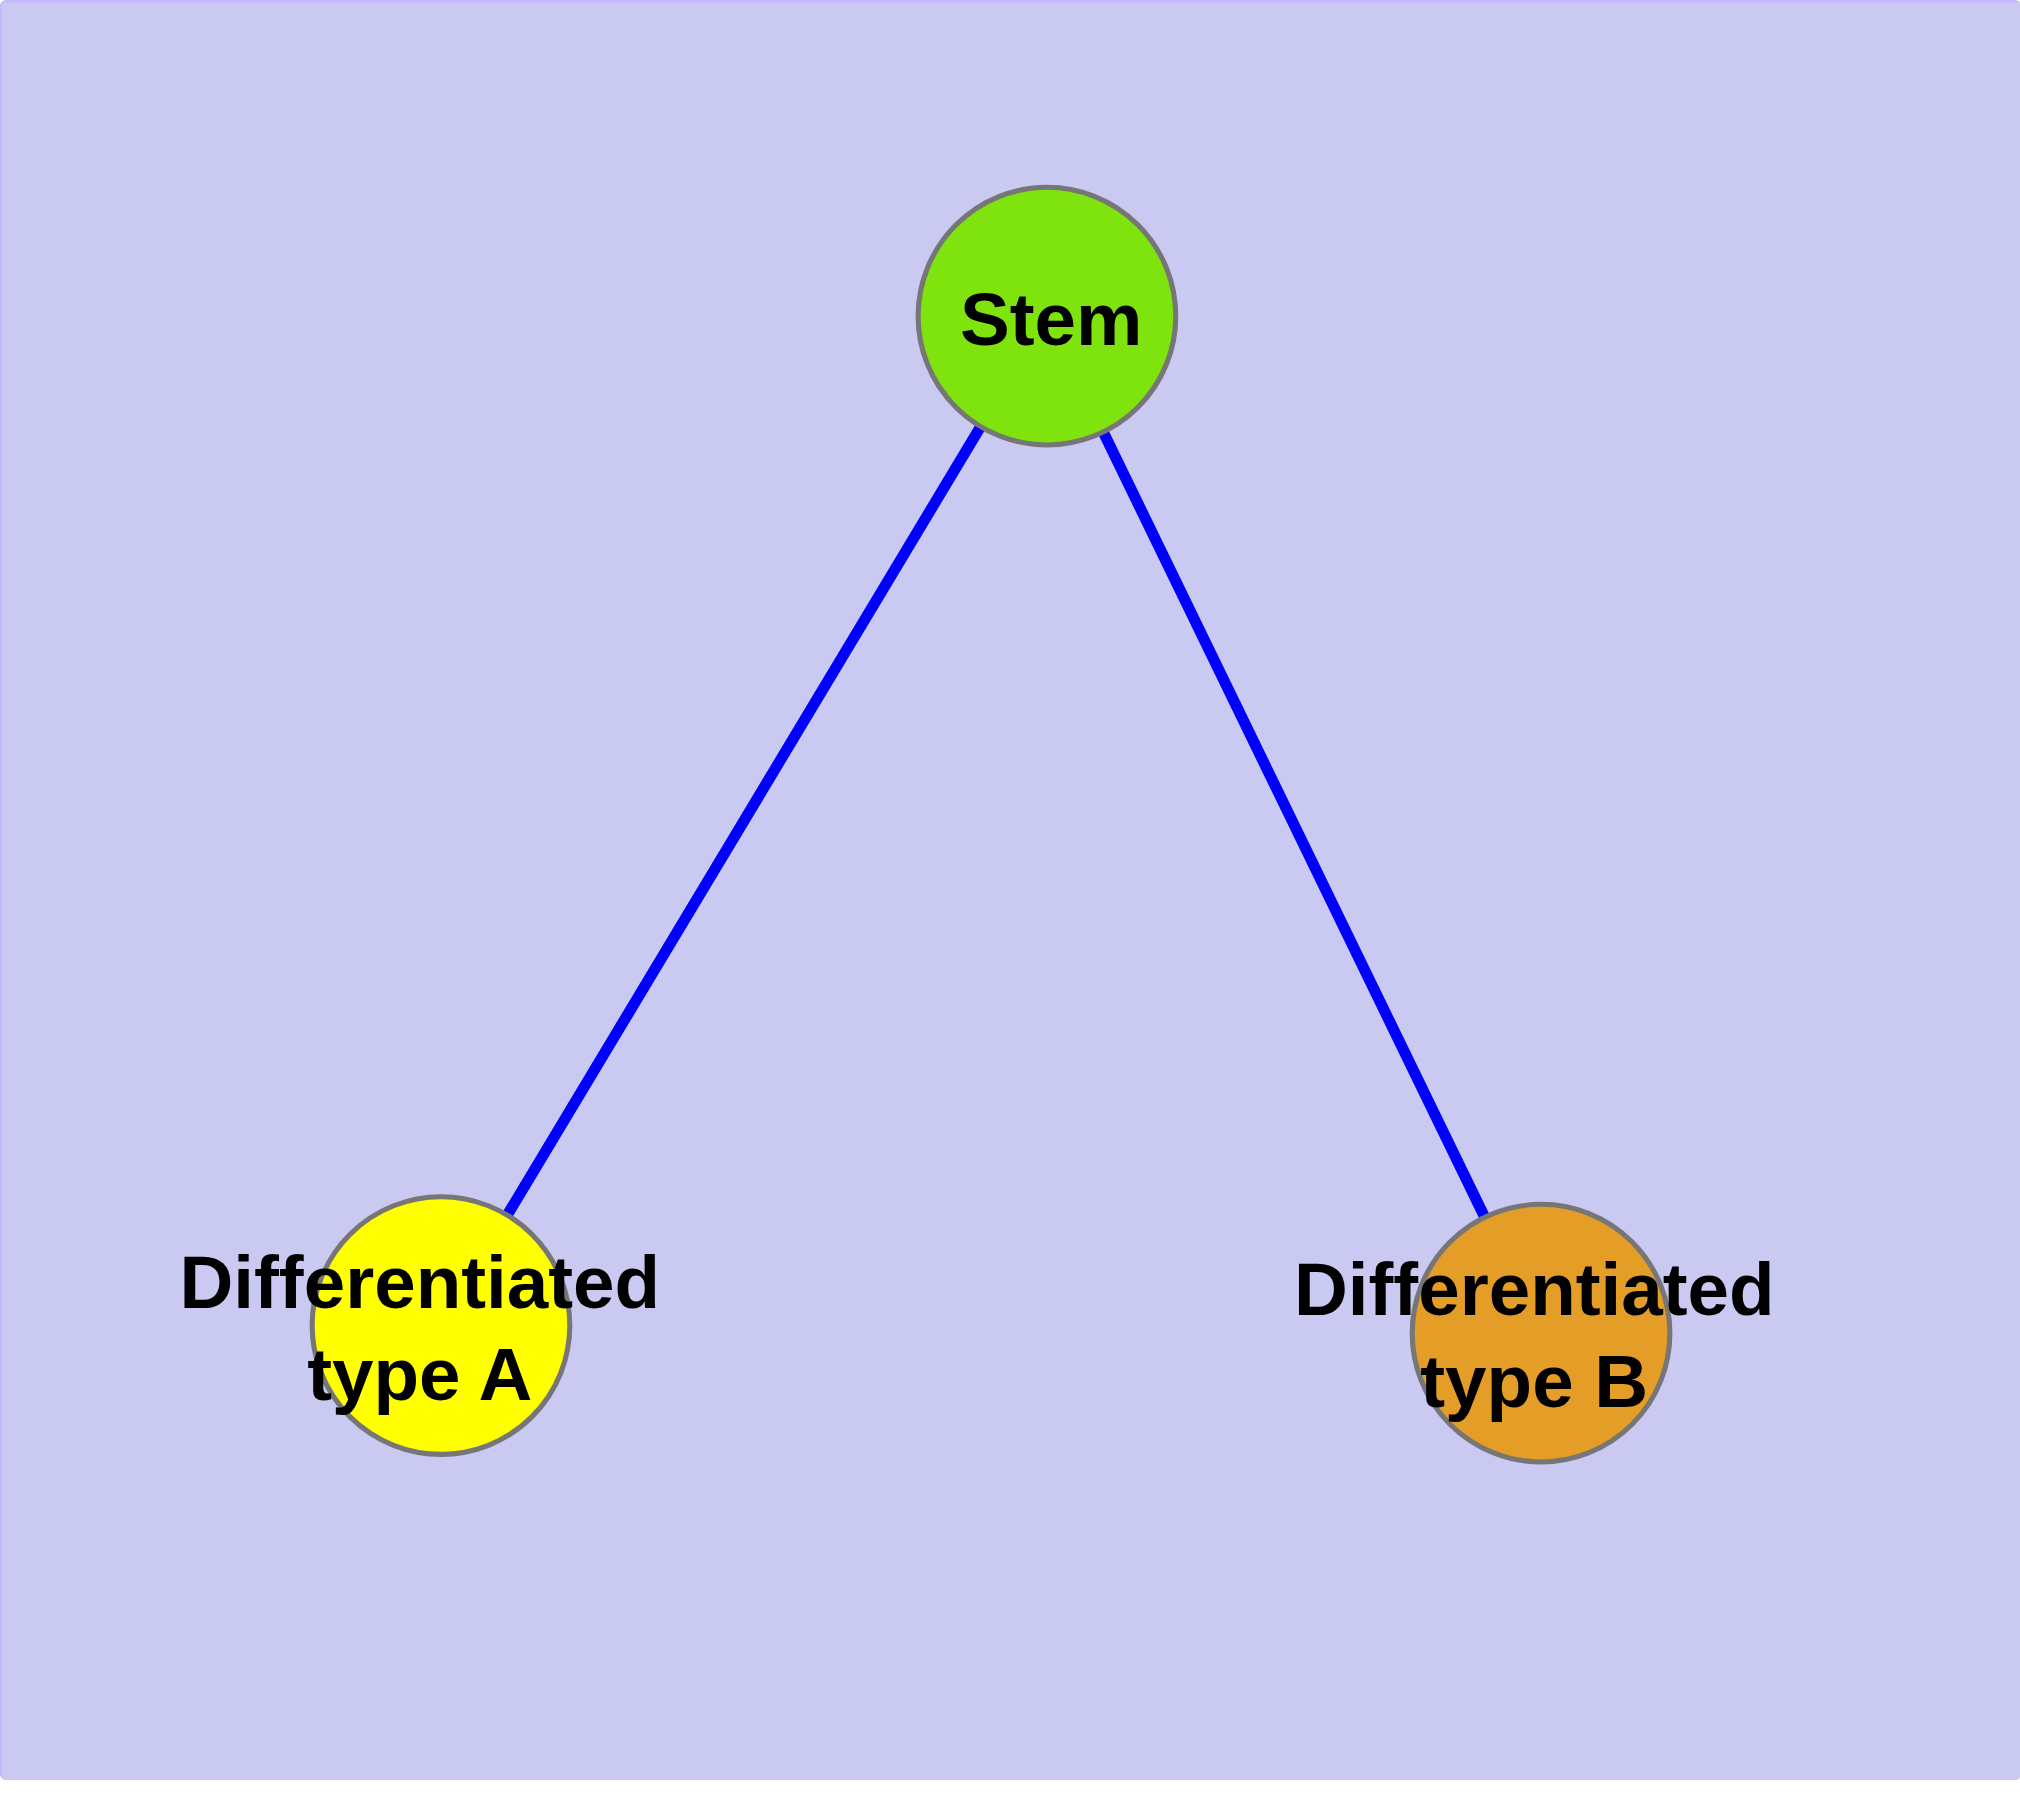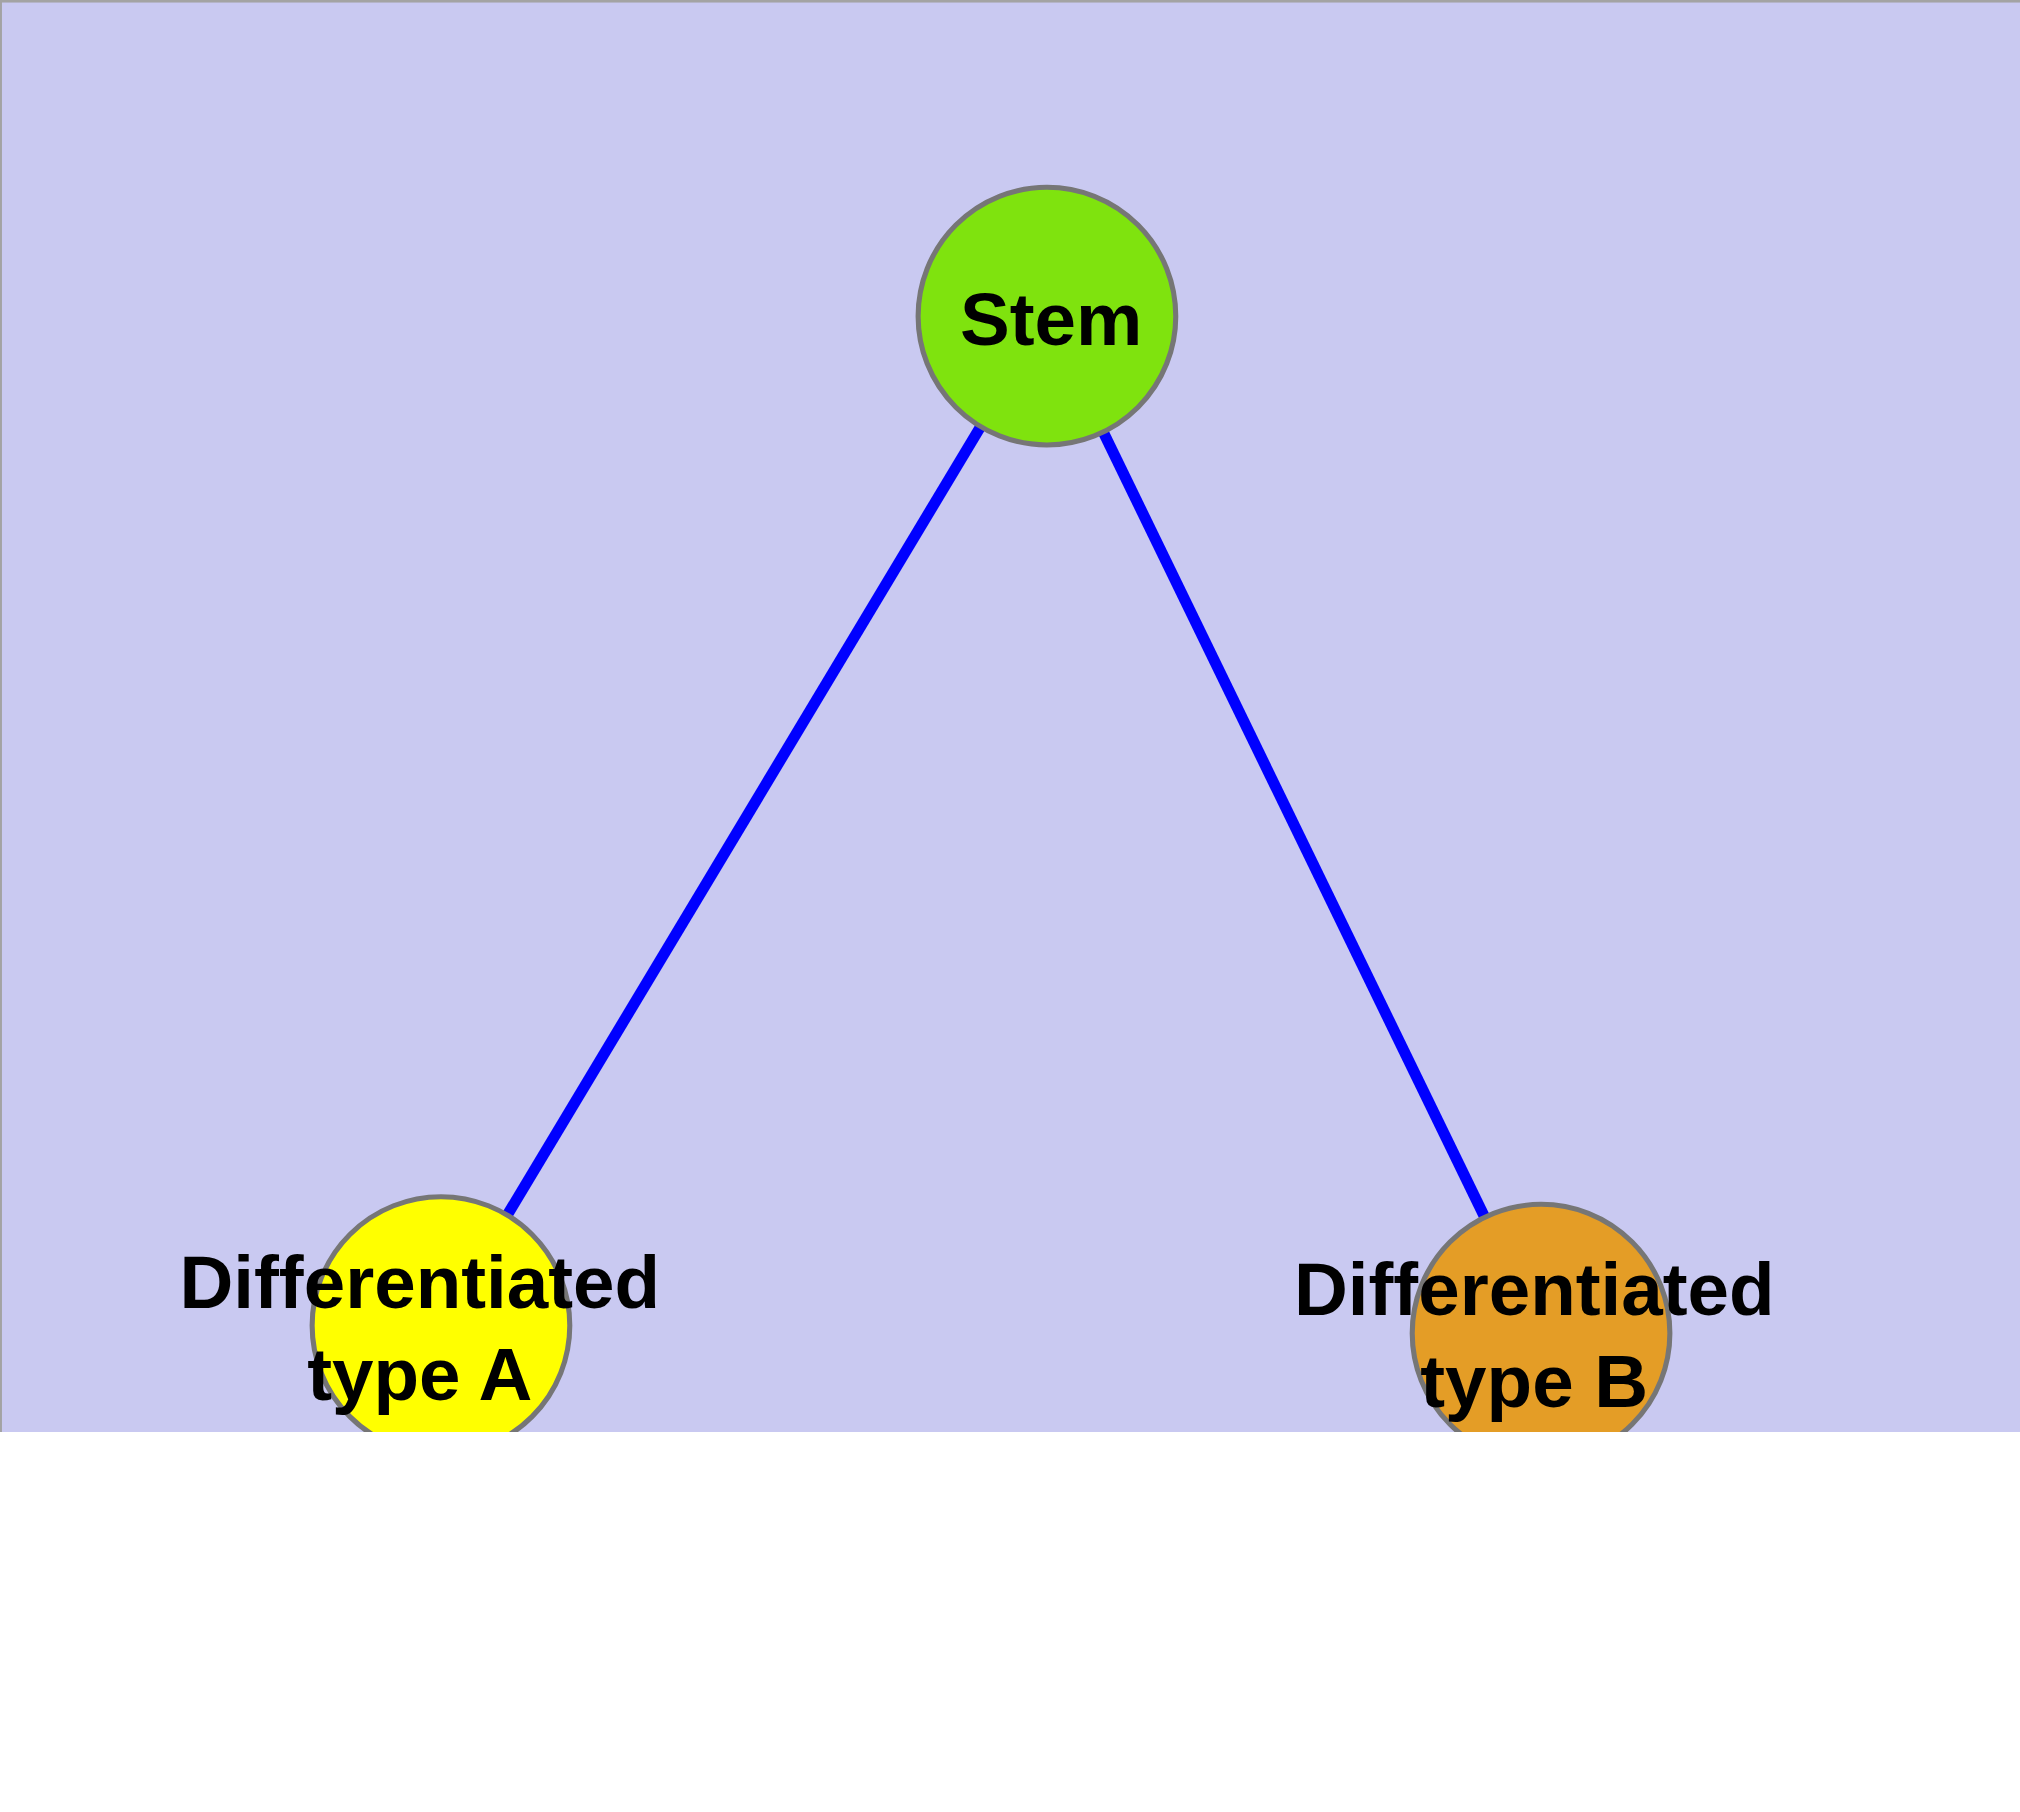--- a/index.html
+++ b/index.html
@@ -3,23 +3,24 @@
 <meta charset="utf-8">
 <style>
   html, body {
     margin: 0;
     padding: 0;
     background: #ffffff;
   }
   .page {
     position: relative;
     width: 2021px;
-    height: 1432px;
-    background: #a3a3a3;
+    height: 1780px;
+    background: #c4b5fd;
     overflow: hidden;
+    border-radius: 6px;
   }
   svg { display: block; }
   .edge {
     stroke-width: 13px;
     stroke-linecap: butt;
   }
   .node {
     stroke-width: 6px;
   }
   .label {

